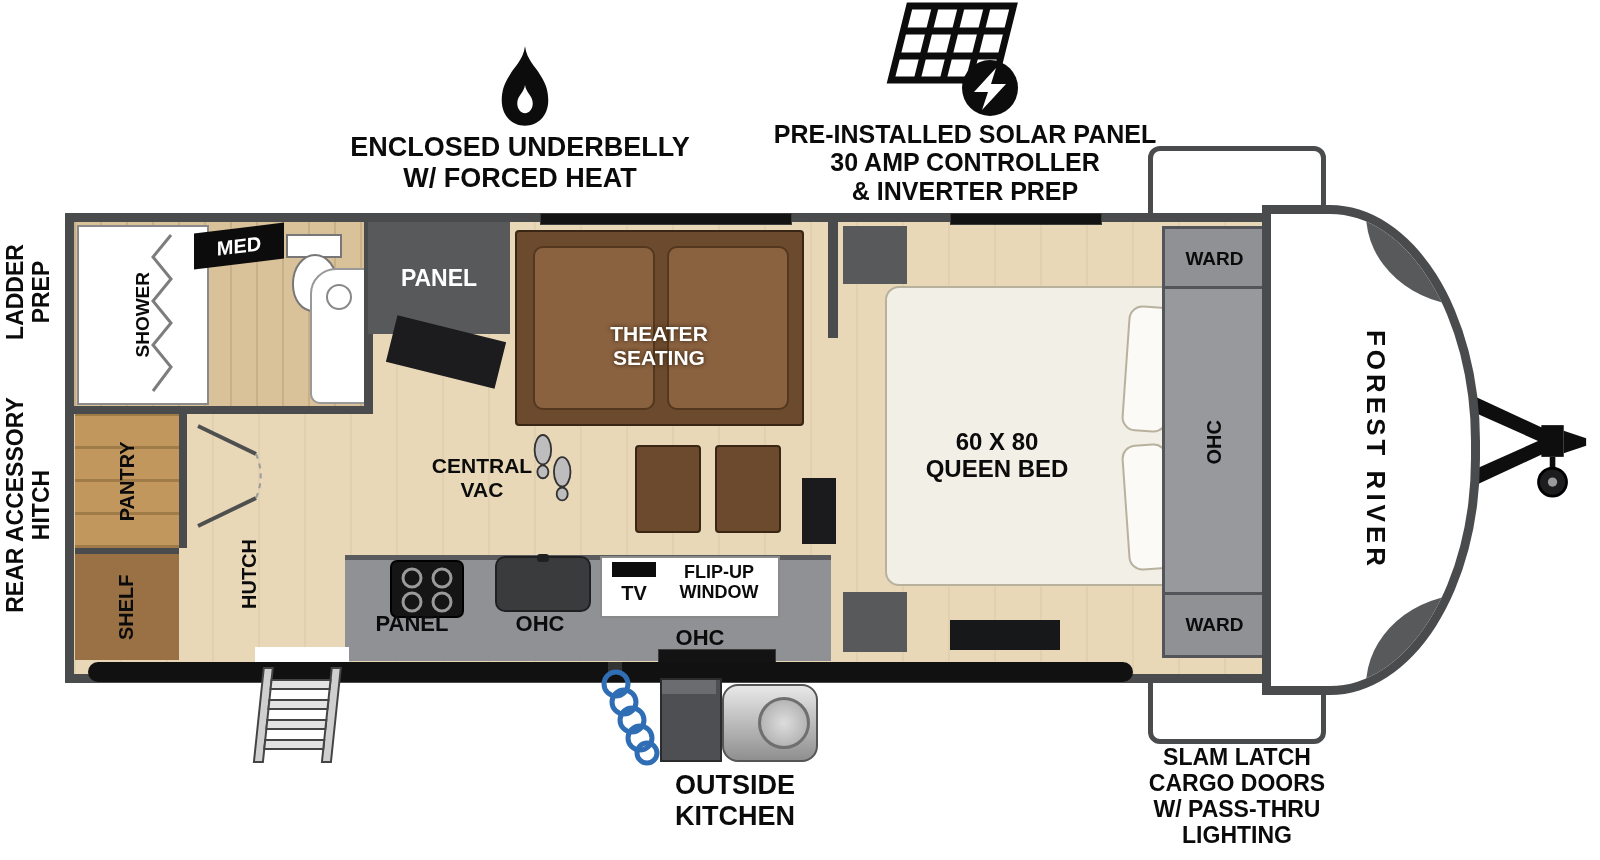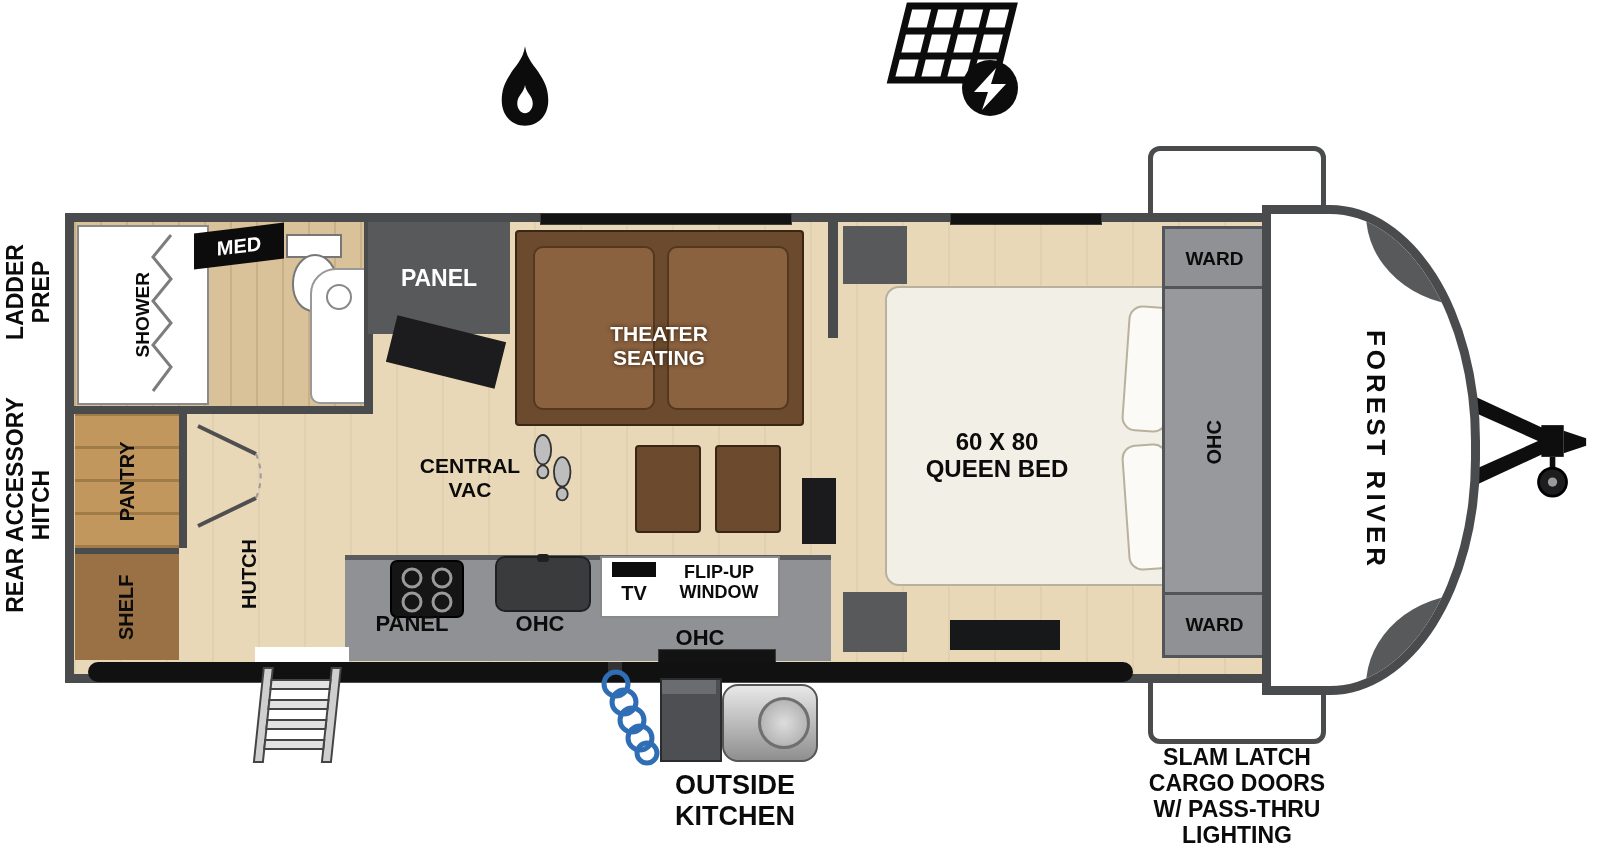--- a/index.html
+++ b/index.html
@@ -18,33 +18,38 @@
 </style>
 </head>
 <body>
 
 <div id="canvas">
 
   <svg class="abs" style="left:494px;top:46px" width="62" height="82" viewBox="0 0 64 84">
     <path d="M32 0c2 14 10 20 16 30 6 9 8 17 8 26 0 16-11 26-24 26S8 72 8 56c0-9 2-17 8-26C22 20 30 14 32 0z" fill="#0c0c0c"></path>
     <path d="M32 40c1 8 8 11 8 19 0 6-4 10-8 10s-8-4-8-10c0-8 7-11 8-19z" fill="#fff"></path>
   </svg>
+  <div class="abs lbl" style="left:290px;top:132px;width:460px;font-size:27px">ENCLOSED UNDERBELLY
+W/ FORCED HEAT</div>
 
   <svg class="abs" style="left:872px;top:0" width="170" height="118" viewBox="0 0 170 118">
     <g transform="translate(16,4) skewX(-14)" fill="none" stroke="#0c0c0c" stroke-width="7">
       <rect x="22" y="2" width="104" height="74"></rect>
       <line x1="48" y1="2" x2="48" y2="76"></line>
         <line x1="74" y1="2" x2="74" y2="76"></line>
         <line x1="100" y1="2" x2="100" y2="76"></line>
       <line x1="22" y1="27" x2="126" y2="27"></line>
         <line x1="22" y1="52" x2="126" y2="52"></line>
     </g>
     <circle cx="118" cy="88" r="28" fill="#0c0c0c"></circle>
     <polygon points="124,68 102,92 116,92 110,110 134,84 119,84" fill="#fff"></polygon>
   </svg>
+  <div class="abs lbl" style="left:765px;top:120px;width:400px;font-size:25px">PRE-INSTALLED SOLAR PANEL
+30 AMP CONTROLLER
+&amp; INVERTER PREP</div>
 
   <div class="abs lbl vblock" style="left:-80px;top:264px;width:220px;height:56px;font-size:23px">LADDER
 PREP</div>
   <div class="abs lbl vblock" style="left:-110px;top:477px;width:280px;height:56px;font-size:23px">REAR ACCESSORY
 HITCH</div>
 
   <div class="abs" style="left:1148px;top:146px;width:168px;height:74px;background:#fff;border:5px solid #4a4b4d;border-radius:12px"></div>
   <div class="abs" style="left:1148px;top:658px;width:168px;height:76px;background:#fff;border:5px solid #4a4b4d;border-radius:12px"></div>
 
   <svg class="abs" style="left:1448px;top:366px" width="140" height="150" viewBox="0 0 150 150">
@@ -100,21 +105,21 @@
 
     <div class="abs" style="left:441px;top:8px;width:285px;height:192px;background:#6b4a2d;border-radius:4px;border:2px solid #3a2614">
       <div class="abs" style="left:16px;top:14px;width:118px;height:160px;background:#8a6240;border-radius:10px;border:2px solid #53381f"></div>
       <div class="abs" style="left:150px;top:14px;width:118px;height:160px;background:#8a6240;border-radius:10px;border:2px solid #53381f"></div>
       <div class="abs lbl white" style="left:32px;top:90px;width:220px;font-size:21px;text-shadow:0 0 4px #2e1d0c">THEATER
 SEATING</div>
     </div>
     <div class="abs" style="left:561px;top:223px;width:62px;height:84px;background:#6b4a2d;border:2px solid #3a2614;border-radius:4px"></div>
     <div class="abs" style="left:641px;top:223px;width:62px;height:84px;background:#6b4a2d;border:2px solid #3a2614;border-radius:4px"></div>
 
-    <div class="abs lbl" style="left:330px;top:232px;width:132px;font-size:21px">CENTRAL
+    <div class="abs lbl" style="left:342px;top:232px;width:132px;font-size:21px">CENTRAL
 VAC</div>
     <svg class="abs" style="left:456px;top:200px" width="46" height="96" viewBox="0 0 50 100">
       <ellipse cx="14" cy="28" rx="9" ry="16" fill="#bdbdbd" stroke="#333" stroke-width="2"></ellipse>
       <ellipse cx="14" cy="52" rx="6" ry="7" fill="#bdbdbd" stroke="#333" stroke-width="2"></ellipse>
       <ellipse cx="35" cy="52" rx="9" ry="16" fill="#bdbdbd" stroke="#333" stroke-width="2"></ellipse>
       <ellipse cx="35" cy="76" rx="6" ry="7" fill="#bdbdbd" stroke="#333" stroke-width="2"></ellipse>
     </svg>
 
     <div class="abs" style="left:271px;top:333px;width:486px;height:101px;background:#8f9194;border-top:5px solid #5a5b5f"></div>
     <svg class="abs" style="left:316px;top:338px" width="74" height="58" viewBox="0 0 74 58">

